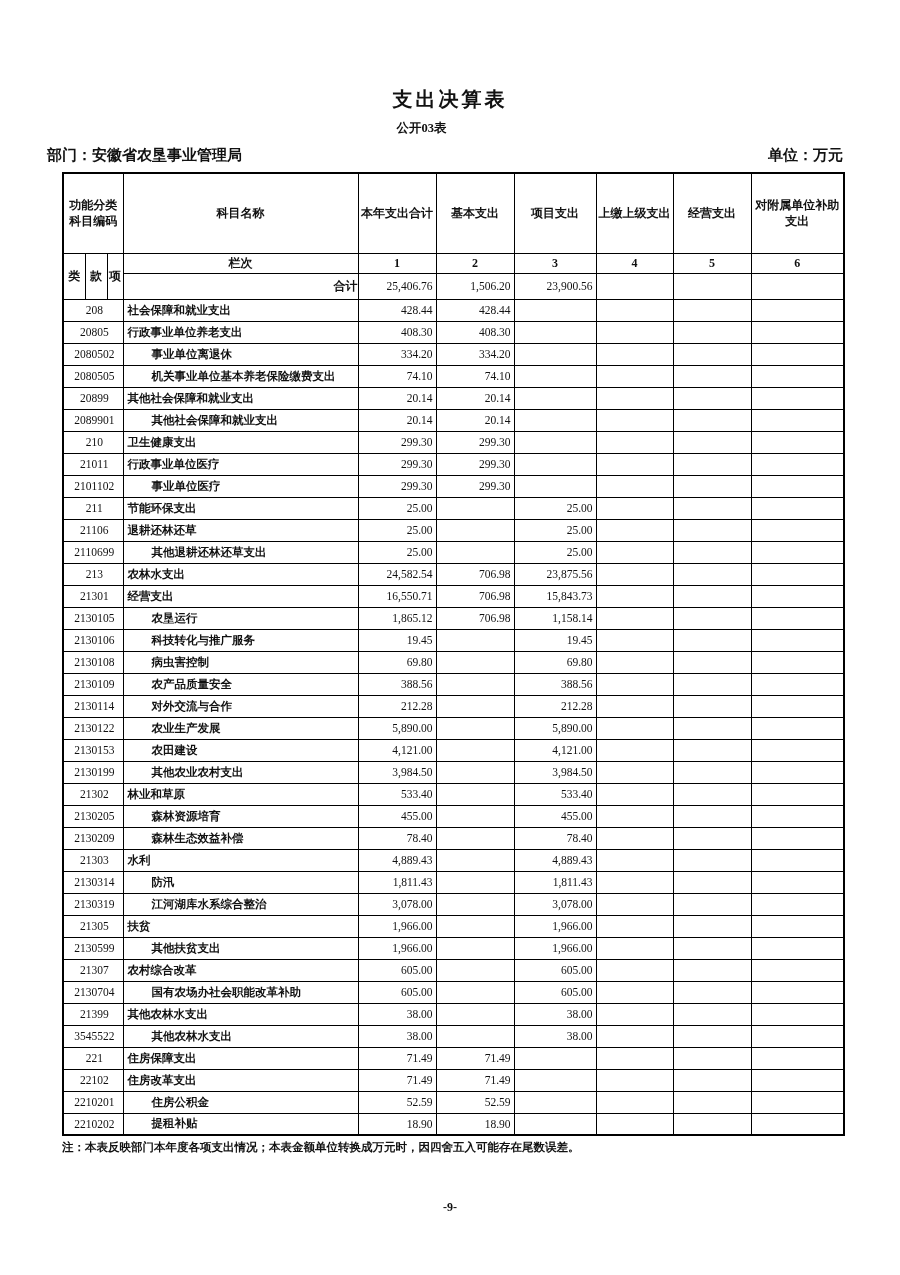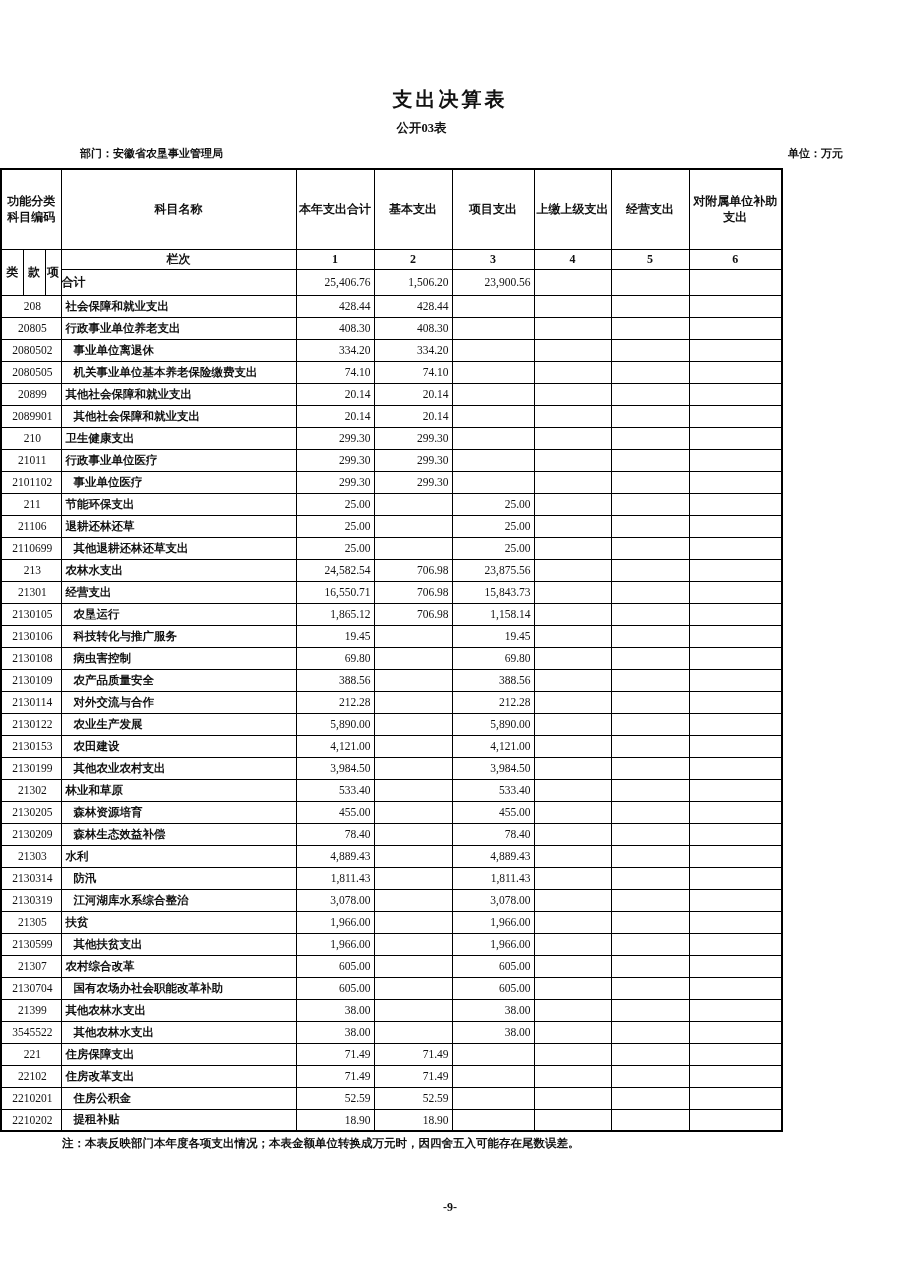--- a/index.html
+++ b/index.html
@@ -21,28 +21,29 @@
   }
   .form-label {
     text-align:center;
     margin:7px 57px 0 0;
     font-size:12.5px;
     font-weight:bold;
   }
   .meta-row {
     display:flex;
     justify-content:space-between;
-    margin:9px 57px 7px 80px;
-    font-size:11px;
+    margin:9px 57px 7px 47px;
+    font-size:15px;
     font-weight:bold;
   }
   table.acct {
     border-collapse:collapse;
     table-layout:fixed;
     width:781px;
+    margin-left:62px;
     border:2px solid #000;
   }
   .acct th, .acct td {
     border:1px solid #000;
     overflow:hidden;
     white-space:nowrap;
     vertical-align:middle;
   }
   .acct thead th {
     font-weight:bold;
@@ -59,31 +60,31 @@
     text-align:center;
     padding-left:2px;
     font-weight:normal;
   }
   td.name {
     font-size:11.5px;
     text-align:left;
     padding-left:4px;
     font-weight:bold;
   }
-  td.name.indent { padding-left:12px; }
+  td.name.indent { padding-left:28px; }
   td.num {
     font-size:11.5px;
     text-align:right;
     padding-right:3px;
     font-weight:normal;
   }
   td.total-label {
     font-size:12px;
     font-weight:bold;
-    text-align:left;
+    text-align:right;
   }
   .note {
     margin:4px 57px 0 62px;
     font-size:11.5px;
     font-weight:bold;
   }
   .page-number {
     position:absolute;
     bottom:60px;
     left:0; right:0;

